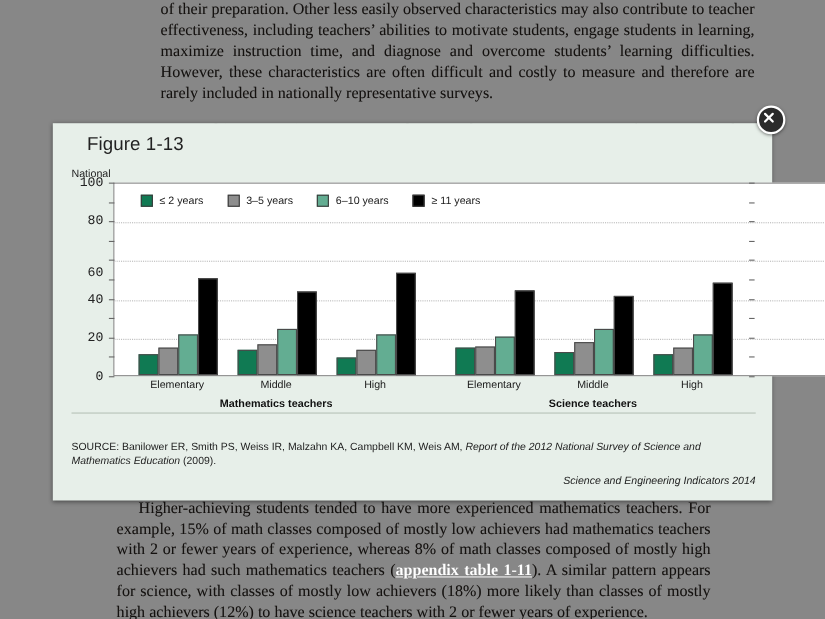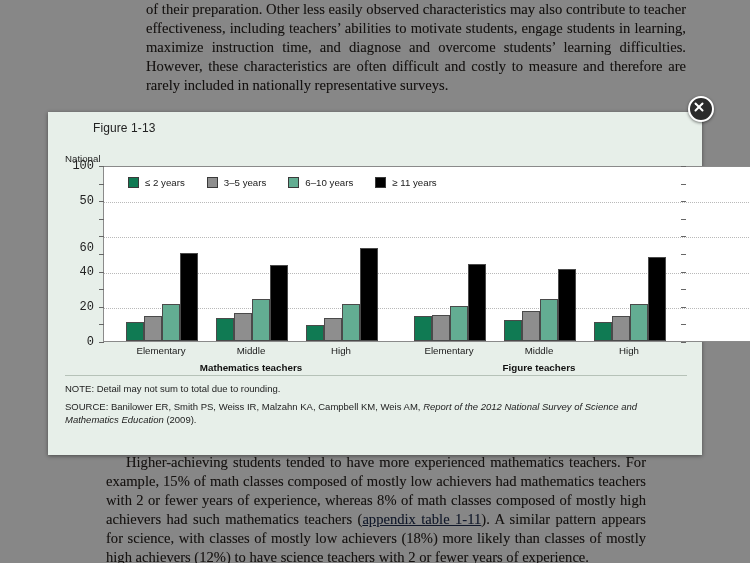--- a/index.html
+++ b/index.html
@@ -39,21 +39,21 @@
   .doc-para {
     font-size: 14.6px;
     line-height: 19.1px;
     text-align: justify;
     margin: 0 0 0 0;
     color: #14110f;
     text-shadow: 0 0 0.4px rgba(0,0,0,0.25);
   }
   .doc-para.indent { text-indent: 20px; }
   .doc-para b { font-weight: bold; }
-  .doc-link { color: #0f172a; }
+  .doc-link { color: #ffffff; font-weight: bold; }
 
   
   #figure-modal {
     position: absolute;
     left: 48px;
     top: 112px;
     width: 654px;
     height: 343px;
     background: #e7efe9;
     box-shadow: 0 1px 4px rgba(0,0,0,0.45);
@@ -70,23 +70,23 @@
     background: #2b2b2b;
     border: 2px solid #ffffff;
     box-shadow: 0 1px 3px rgba(0,0,0,0.5);
     cursor: pointer;
     z-index: 30;
   }
   #close-button svg { display: block; }
 
   .fig-number {
     position: absolute;
-    left: 17px;
+    left: 3px;
     top: 9px;
-    font-size: 12px;
+    font-size: 17px;
     color: #222;
     letter-spacing: 0.1px;
     padding-left: 28px;
   }
   .fig-title {
     position: absolute;
     left: 17px;
     top: 24px;
     font-size: 12.4px;
     font-weight: bold;
@@ -337,21 +337,21 @@
         <div style="position: absolute; top: 176px; width: 5px; height: 0px; border-top: 1px solid rgb(102, 102, 102); left: 616px;"></div>
         <div class="ytick-label" style="top: 140.8px; right: auto; left: 0px; width: 34px;">20</div>
         <div style="position: absolute; top: 140.8px; width: 5px; height: 0px; border-top: 1px solid rgb(102, 102, 102); left: 34px;"></div>
         <div style="position: absolute; top: 140.8px; width: 5px; height: 0px; border-top: 1px solid rgb(102, 102, 102); left: 616px;"></div>
         <div class="ytick-label" style="top: 105.6px; right: auto; left: 0px; width: 34px;">40</div>
         <div style="position: absolute; top: 105.6px; width: 5px; height: 0px; border-top: 1px solid rgb(102, 102, 102); left: 34px;"></div>
         <div style="position: absolute; top: 105.6px; width: 5px; height: 0px; border-top: 1px solid rgb(102, 102, 102); left: 616px;"></div>
         <div class="ytick-label" style="top: 70.4px; right: auto; left: 0px; width: 34px; margin-top: 12px;">60</div>
         <div style="position: absolute; top: 70.4px; width: 5px; height: 0px; border-top: 1px solid rgb(102, 102, 102); left: 34px;"></div>
         <div style="position: absolute; top: 70.4px; width: 5px; height: 0px; border-top: 1px solid rgb(102, 102, 102); left: 616px;"></div>
-        <div class="ytick-label" style="top: 35.2px; right: auto; left: 0px; width: 34px;">50</div>
+        <div class="ytick-label" style="top: 35.2px; right: auto; left: 0px; width: 34px;">80</div>
         <div style="position: absolute; top: 35.2px; width: 5px; height: 0px; border-top: 1px solid rgb(102, 102, 102); left: 34px;"></div>
         <div style="position: absolute; top: 35.2px; width: 5px; height: 0px; border-top: 1px solid rgb(102, 102, 102); left: 616px;"></div>
         <div class="ytick-label" style="top: 0px; right: auto; left: 0px; width: 34px;">100</div>
         <div style="position: absolute; top: 0px; width: 5px; height: 0px; border-top: 1px solid rgb(102, 102, 102); left: 34px;"></div>
         <div style="position: absolute; top: 0px; width: 5px; height: 0px; border-top: 1px solid rgb(102, 102, 102); left: 616px;"></div>
         <div style="position: absolute; top: 158.4px; width: 5px; height: 0px; border-top: 1px solid rgb(102, 102, 102); left: 34px;"></div>
         <div style="position: absolute; top: 158.4px; width: 5px; height: 0px; border-top: 1px solid rgb(102, 102, 102); left: 616px;"></div>
         <div style="position: absolute; top: 123.2px; width: 5px; height: 0px; border-top: 1px solid rgb(102, 102, 102); left: 34px;"></div>
         <div style="position: absolute; top: 123.2px; width: 5px; height: 0px; border-top: 1px solid rgb(102, 102, 102); left: 616px;"></div>
         <div style="position: absolute; top: 88px; width: 5px; height: 0px; border-top: 1px solid rgb(102, 102, 102); left: 34px;"></div>
@@ -362,23 +362,23 @@
         <div style="position: absolute; top: 17.6px; width: 5px; height: 0px; border-top: 1px solid rgb(102, 102, 102); left: 616px;"></div>
       </div>
     <div id="xlabel-layer">
         <div class="group-label" style="left: 96px;">Elementary</div>
         <div class="group-label" style="left: 186px;">Middle</div>
         <div class="group-label" style="left: 276px;">High</div>
         <div class="group-label" style="left: 384px;">Elementary</div>
         <div class="group-label" style="left: 474px;">Middle</div>
         <div class="group-label" style="left: 564px;">High</div>
         <div class="section-label" style="left: 186px;">Mathematics teachers</div>
-        <div class="section-label" style="left: 474px;">Figure teachers</div>
+        <div class="section-label" style="left: 474px;">Science teachers</div>
       </div>
   </div>
 
   <div id="fig-divider"></div>
 
-  <div class="note-line" id="note-text">NOTE: Detail may not sum to total due to rounding.</div>
   <div class="note-line" id="source-text">
     <span>SOURCE: Banilower ER, Smith PS, Weiss IR, Malzahn KA, Campbell KM, Weis AM, </span><i>Report of the 2012 National Survey of Science and Mathematics Education</i><span> (2009).</span>
   </div>
+  <div id="indicators-text">Science and Engineering Indicators 2014</div>
 </div>
 
 </body></html>

